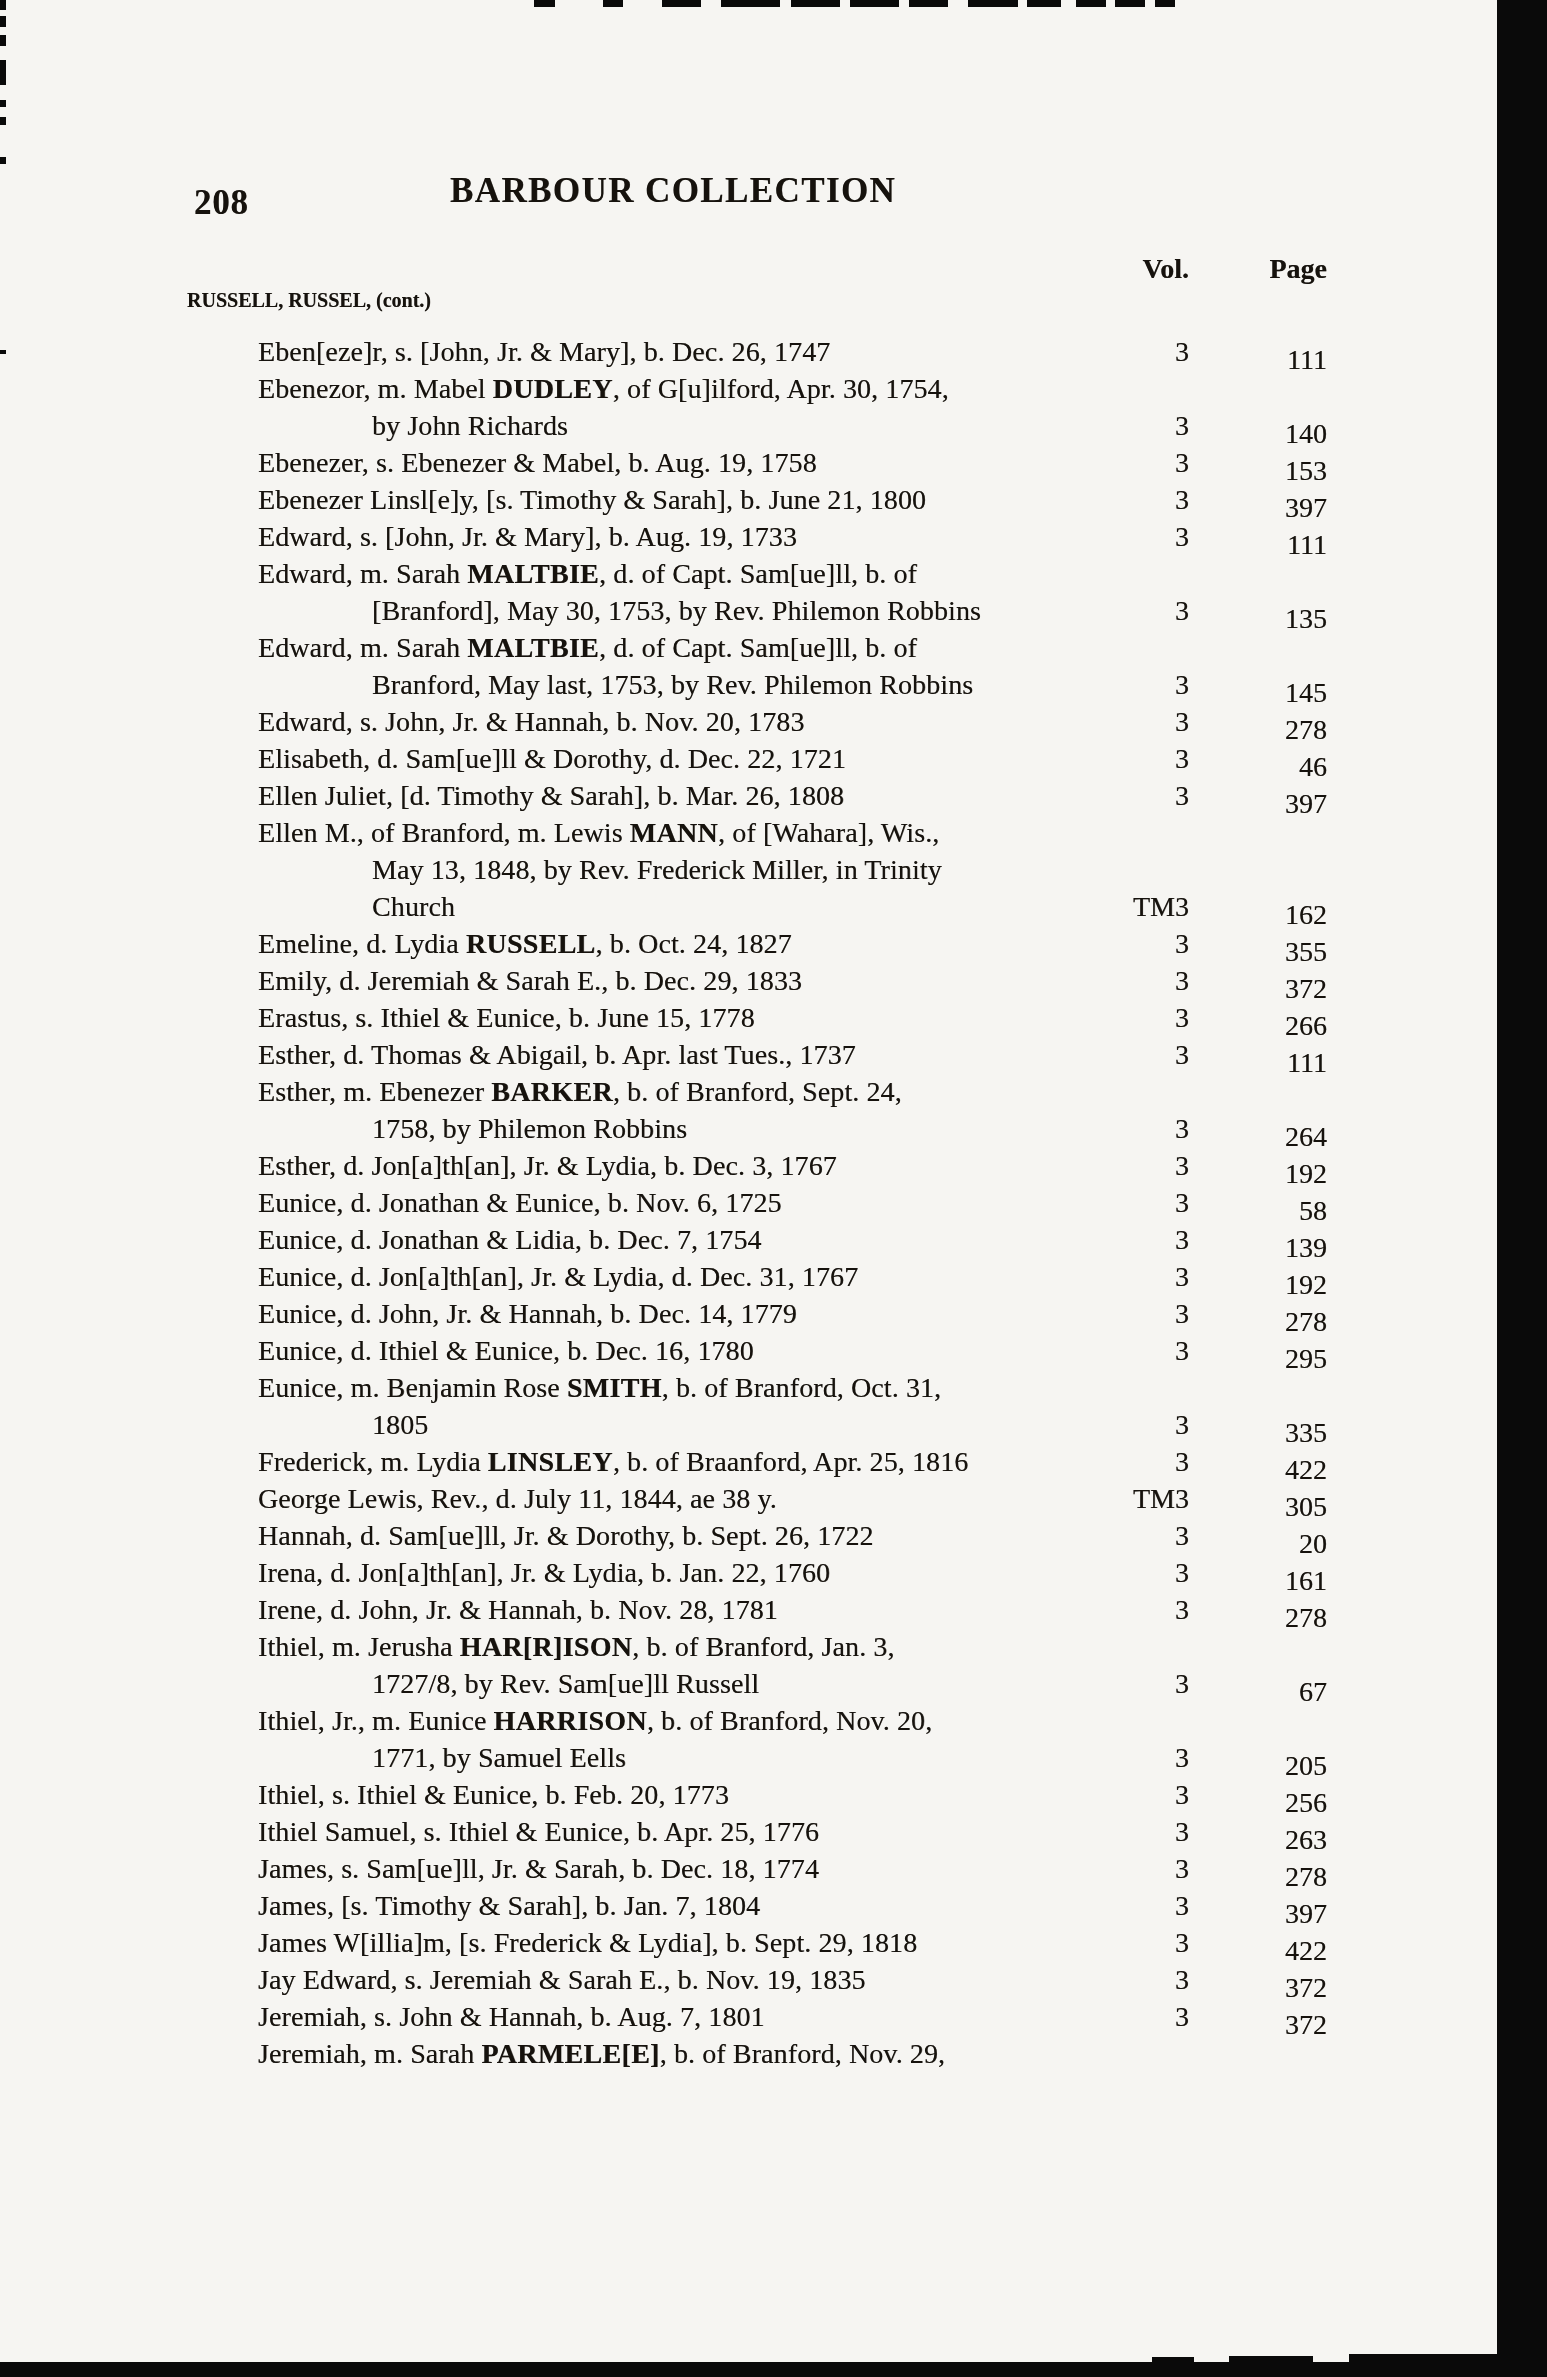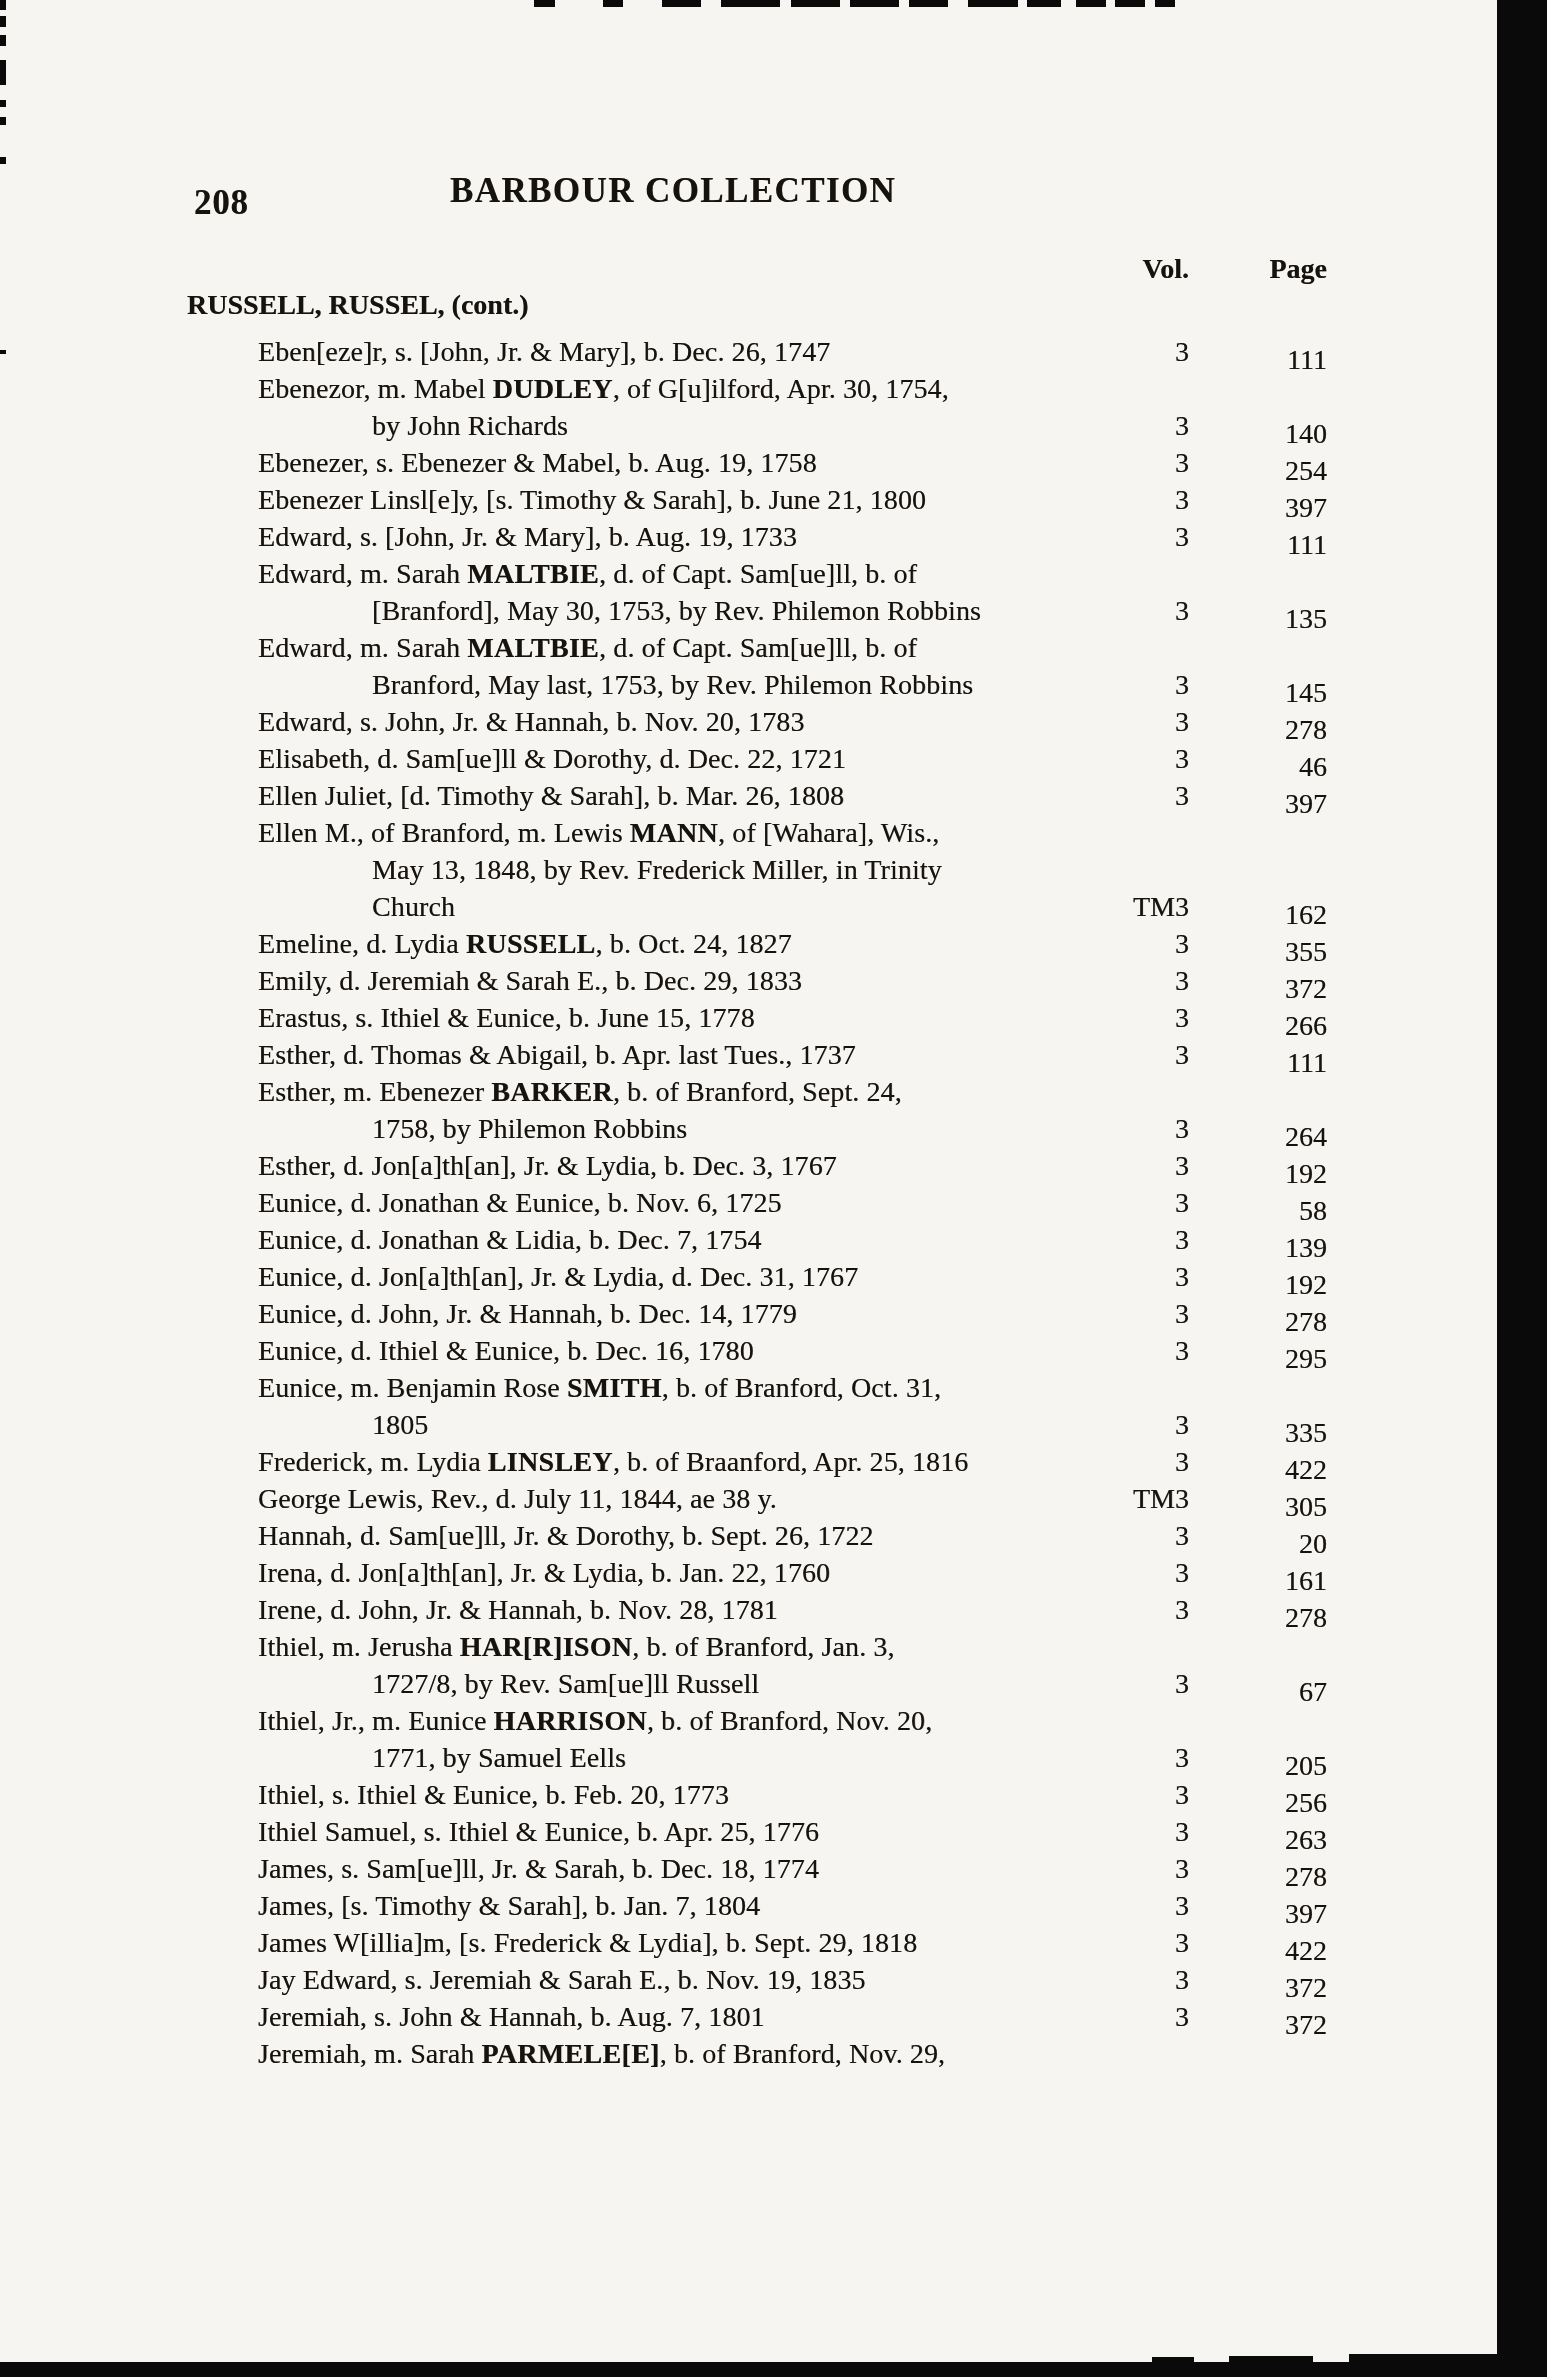--- a/index.html
+++ b/index.html
@@ -29,21 +29,21 @@
   .col-head{
     position:absolute;top:253px;
     font-size:28px;font-weight:700;
     width:135px;text-align:right;
   }
   .col-head.vol{left:1054px;}
   .col-head.pg{left:1194px;width:133px;}
 
   .heading{
     position:absolute;left:187px;top:289px;
-    font-size:28px;font-weight:700;letter-spacing:0px;
+    font-size:20px;font-weight:700;letter-spacing:0px;
     white-space:nowrap;
   }
 
   .entries{
     position:absolute;left:0;top:333px;width:1528px;
   }
   .row{
     position:relative;height:37px;
     font-size:28px;line-height:37px;
     white-space:nowrap;
@@ -110,21 +110,21 @@
         <span class="txt ink">Ebenezor, m. Mabel <b>DUDLEY</b>, of G[u]ilford, Apr. 30, 1754,</span>
       </div>
       <div class="row">
         <span class="txt ink cont">by John Richards</span>
         <span class="vol ink">3</span>
         <span class="pg ink">140</span>
       </div>
       <div class="row">
         <span class="txt ink">Ebenezer, s. Ebenezer &amp; Mabel, b. Aug. 19, 1758</span>
         <span class="vol ink">3</span>
-        <span class="pg ink">254</span>
+        <span class="pg ink">153</span>
       </div>
       <div class="row">
         <span class="txt ink">Ebenezer Linsl[e]y, [s. Timothy &amp; Sarah], b. June 21, 1800</span>
         <span class="vol ink">3</span>
         <span class="pg ink">397</span>
       </div>
       <div class="row">
         <span class="txt ink">Edward, s. [John, Jr. &amp; Mary], b. Aug. 19, 1733</span>
         <span class="vol ink">3</span>
         <span class="pg ink">111</span>

